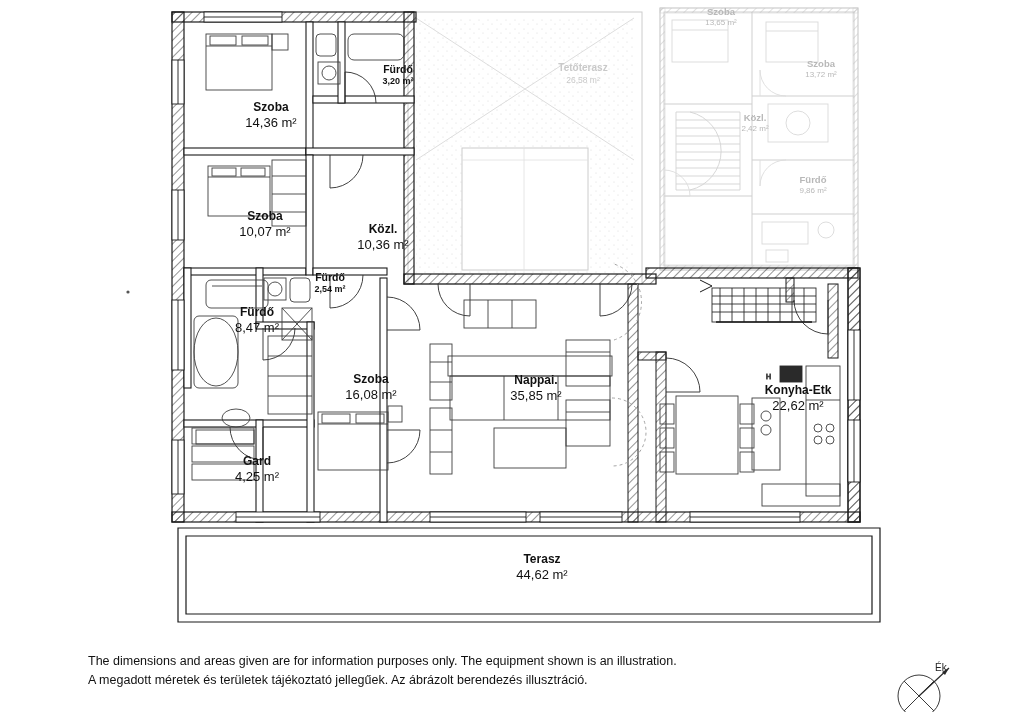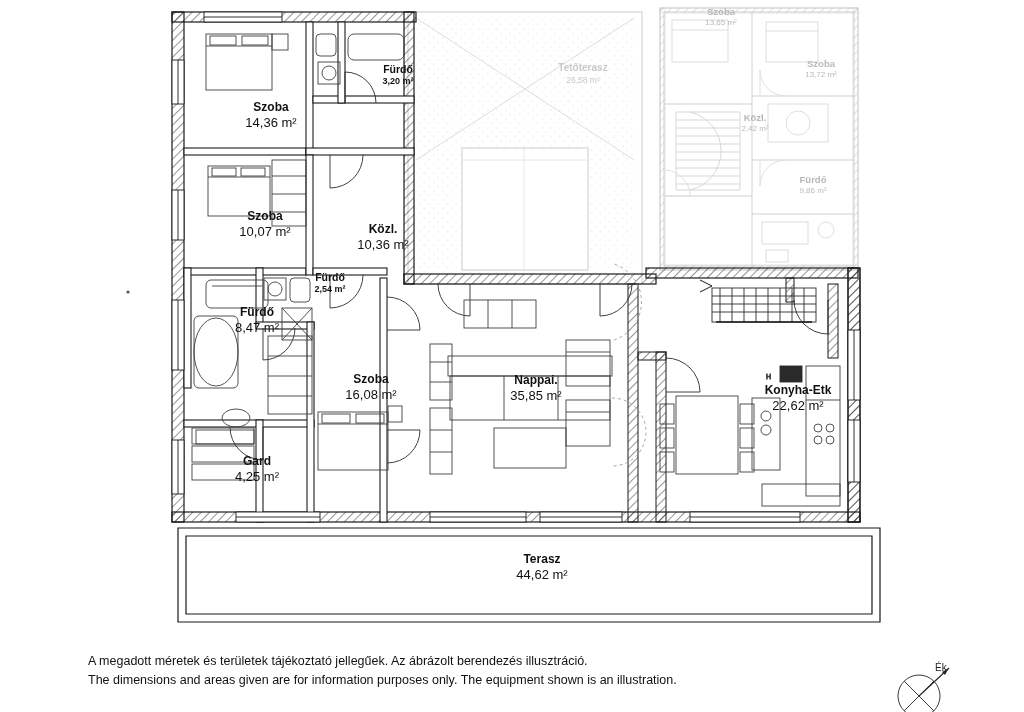--- a/index.html
+++ b/index.html
@@ -479,22 +479,22 @@
   <span class="name">Közl.</span>
   <span class="area">2,42 m²</span>
 </div>
 
 <div class="room-label rl-ghost" style="left:752px; top:174px; width:72px;">
   <span class="name">Fürdő</span>
   <span class="area">9,86 m²</span>
 </div>
 
 <div id="disclaimer">
+  <div>The dimensions and areas given are for information purposes only. The equipment shown is an illustration.</div>
   <div>A megadott méretek és területek tájékoztató jellegűek. Az ábrázolt berendezés illusztráció.</div>
-  <div>The dimensions and areas given are for information purposes only. The equipment shown is an illustration.</div>
 </div>
 
 <div id="compass">
   <svg width="70" height="62" viewBox="0 0 70 62" xmlns="http://www.w3.org/2000/svg">
     <circle cx="26" cy="36" r="21" fill="none" stroke="#3a3a3a" stroke-width="1"></circle>
     <line x1="11" y1="21" x2="41" y2="51" stroke="#3a3a3a" stroke-width="1"></line>
     <line x1="41" y1="21" x2="11" y2="51" stroke="#3a3a3a" stroke-width="1"></line>
     <line x1="26" y1="36" x2="56" y2="8" stroke="#2a2a2a" stroke-width="1.2"></line>
     <path d="M56 8 L49 12 L52 15 Z" fill="#2a2a2a"></path>
   </svg>

